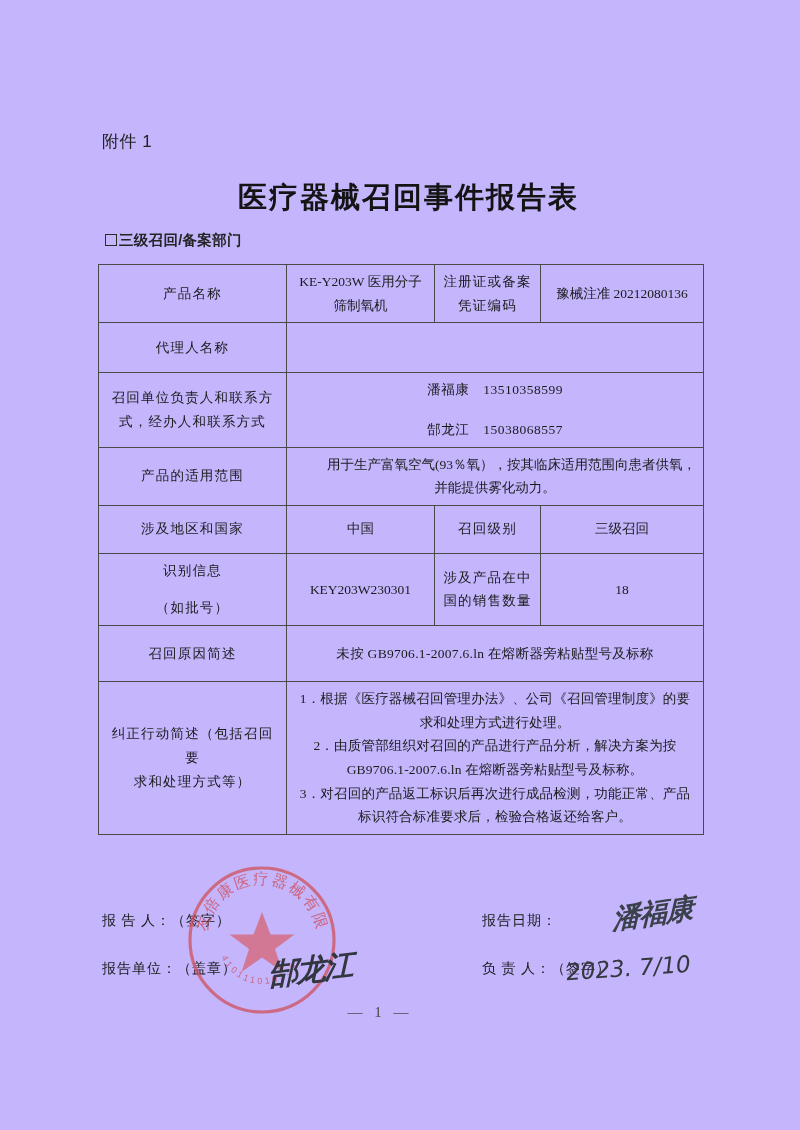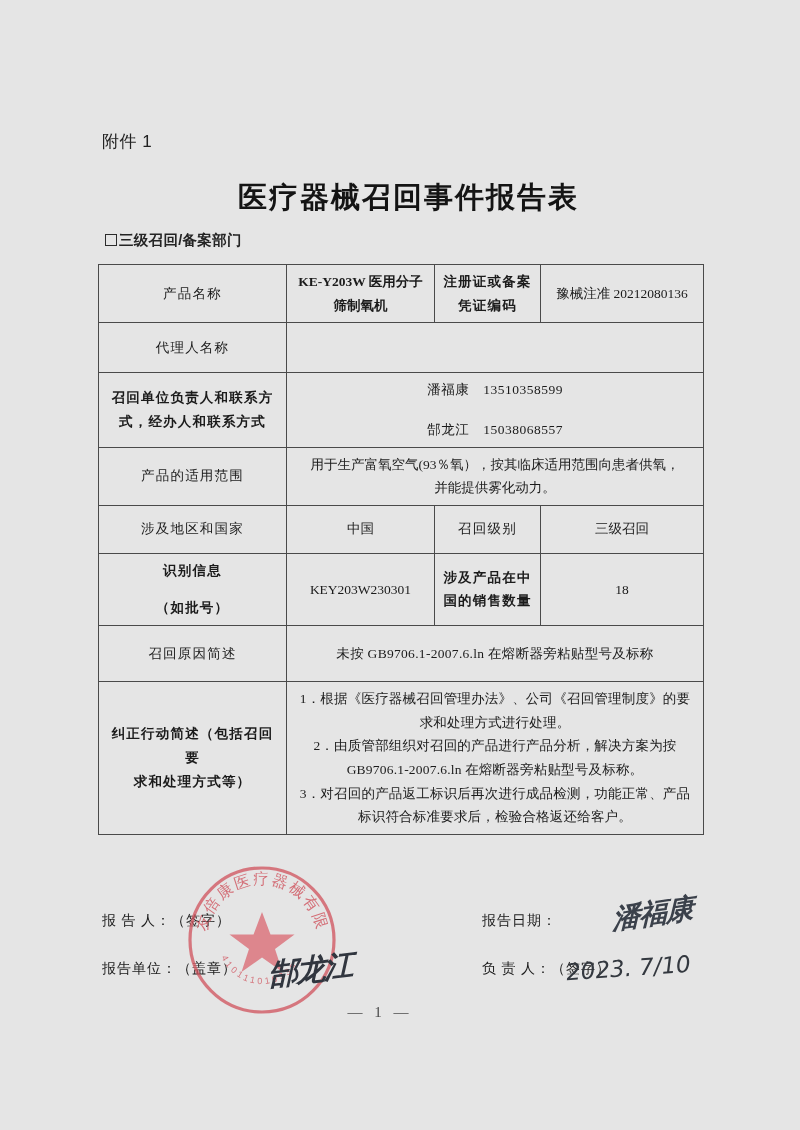--- a/index.html
+++ b/index.html
@@ -13,21 +13,21 @@
     height: 1130px;
     position: relative;
     font-family: "Liberation Serif", "DejaVu Serif", serif;
     color: #1c1c1c;
     overflow: hidden;
   }
 
   .page {
     position: absolute;
     inset: 0;
-    background: #e5e5e5;
+    background: #c4b5fd;
   }
 
   
   .attachment-label {
     position: absolute;
     left: 102px;
     top: 130px;
     font-family: "Liberation Sans", "DejaVu Sans", sans-serif;
     font-size: 17px;
     letter-spacing: 0.5px;
@@ -98,38 +98,38 @@
   .contact-cell {
     text-align: center;
     line-height: 1.6;
     padding: 8px 0 10px 0;
   }
   .contact-line { letter-spacing: 0.5px; }
   .contact-line .nm { margin-right: 14px; }
   .contact-gap { height: 16px; }
 
   .scope-cell { line-height: 1.9; padding: 8px 16px; }
-  .scope-l1 { display: block; text-align: center; }
+  .scope-l1 { display: block; text-align: right; }
   .scope-l2 { display: block; text-align: center; }
 
   .reason-cell {
     text-align: left;
     padding-left: 14px;
     letter-spacing: 0.3px;
   }
 
   .action-cell {
     text-align: left;
     padding: 10px 16px 12px 14px;
     line-height: 1.95;
     letter-spacing: 0.2px;
   }
   .action-cell p { margin: 0; text-indent: 0; }
 
-  .stacked { display: block; font-weight: bold; }
+  .stacked { display: block; }
   .stacked .s1 { display: block; }
   .stacked .s2 { display: block; margin-top: 14px; }
 
   
   .footer {
     position: absolute;
     left: 102px;
     top: 908px;
     width: 612px;
     font-size: 14px;

